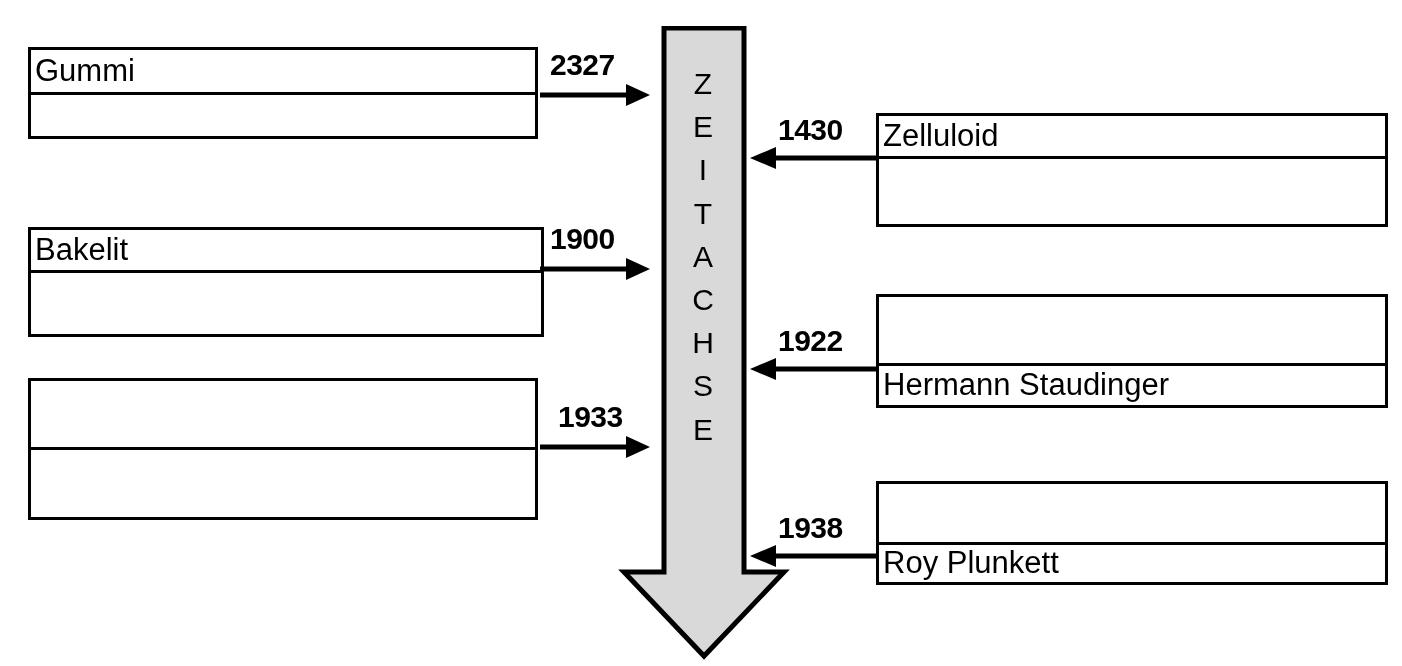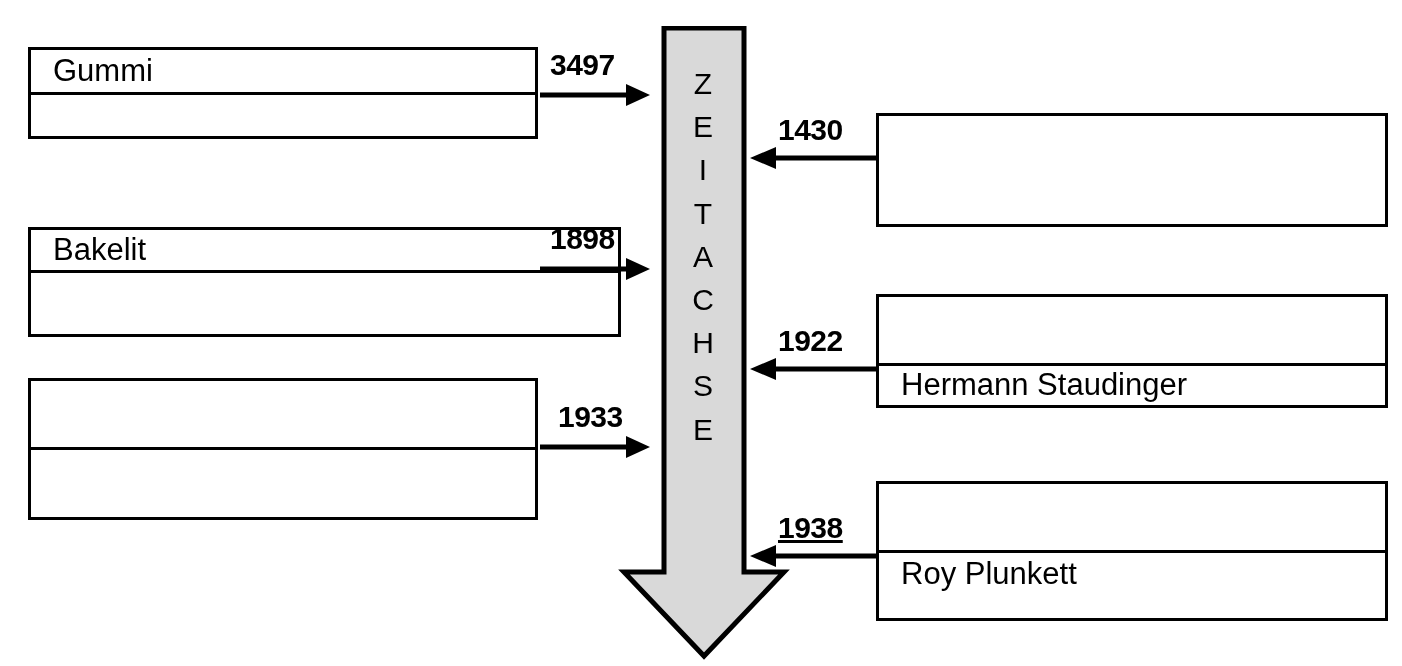--- a/index.html
+++ b/index.html
@@ -32,21 +32,21 @@
     box-sizing: border-box;
     display: flex;
     align-items: center;
     overflow: hidden;
   }
   .entry-row.top {
     border-bottom: 3px solid #000000;
   }
   .entry-text {
     display: block;
-    padding-left: 22px;
+    padding-left: 4px;
     font-size: 31px;
     line-height: 1.05;
     white-space: nowrap;
     color: #000000;
   }
 
   
   .year-label {
     position: absolute;
     font-size: 30px;
@@ -112,37 +112,37 @@
     <span class="axis-letter">H</span>
     <span class="axis-letter">S</span>
     <span class="axis-letter">E</span>
   </div>
 
   <div class="entry-box" style="left:28px; top:47px; width:510px; height:92px;">
     <div class="entry-row top" style="height:45px;">
       <span class="entry-text">Gummi</span>
     </div>
   </div>
-  <div class="year-label" style="left:550px; top:48px;">3497</div>
+  <div class="year-label" style="left:550px; top:48px;">2327</div>
   <div class="connector" style="left:540px; top:84px; width:110px;">
     <svg width="110" height="22" viewBox="0 0 110 22" xmlns="http://www.w3.org/2000/svg">
       <line x1="0" y1="11" x2="92" y2="11" stroke="#000000" stroke-width="5"></line>
       <polygon points="110,11 86,0 86,22" fill="#000000"></polygon>
     </svg>
   </div>
 
-  <div class="entry-box" style="left:28px; top:227px; width:593px; height:110px;">
+  <div class="entry-box" style="left:28px; top:227px; width:516px; height:110px;">
     <div class="entry-row top" style="height:44px;">
       <span class="entry-text">Bakelit</span>
     </div>
     <div class="entry-row" style="height:63px;">
       <span class="entry-text"></span>
     </div>
   </div>
-  <div class="year-label" style="left:550px; top:222px;">1898</div>
+  <div class="year-label" style="left:550px; top:222px;">1900</div>
   <div class="connector" style="left:540px; top:258px; width:110px;">
     <svg width="110" height="22" viewBox="0 0 110 22" xmlns="http://www.w3.org/2000/svg">
       <line x1="0" y1="11" x2="92" y2="11" stroke="#000000" stroke-width="5"></line>
       <polygon points="110,11 86,0 86,22" fill="#000000"></polygon>
     </svg>
   </div>
 
   <div class="entry-box" style="left:28px; top:378px; width:510px; height:142px;">
     <div class="entry-row top" style="height:70px;">
       <span class="entry-text"></span>
@@ -153,20 +153,23 @@
   </div>
   <div class="year-label" style="left:558px; top:400px;">1933</div>
   <div class="connector" style="left:540px; top:436px; width:110px;">
     <svg width="110" height="22" viewBox="0 0 110 22" xmlns="http://www.w3.org/2000/svg">
       <line x1="0" y1="11" x2="92" y2="11" stroke="#000000" stroke-width="5"></line>
       <polygon points="110,11 86,0 86,22" fill="#000000"></polygon>
     </svg>
   </div>
 
   <div class="entry-box" style="left:876px; top:113px; width:512px; height:114px;">
+    <div class="entry-row top" style="height:44px;">
+      <span class="entry-text">Zelluloid</span>
+    </div>
     <div class="entry-row" style="height:67px;">
       <span class="entry-text"></span>
     </div>
   </div>
   <div class="year-label" style="left:778px; top:113px;">1430</div>
   <div class="connector" style="left:750px; top:147px; width:128px;">
     <svg width="128" height="22" viewBox="0 0 128 22" xmlns="http://www.w3.org/2000/svg">
       <line x1="128" y1="11" x2="20" y2="11" stroke="#000000" stroke-width="5"></line>
       <polygon points="0,11 26,0 26,22" fill="#000000"></polygon>
     </svg>
@@ -181,29 +184,29 @@
     </div>
   </div>
   <div class="year-label" style="left:778px; top:324px;">1922</div>
   <div class="connector" style="left:750px; top:358px; width:128px;">
     <svg width="128" height="22" viewBox="0 0 128 22" xmlns="http://www.w3.org/2000/svg">
       <line x1="128" y1="11" x2="20" y2="11" stroke="#000000" stroke-width="5"></line>
       <polygon points="0,11 26,0 26,22" fill="#000000"></polygon>
     </svg>
   </div>
 
-  <div class="entry-box" style="left:876px; top:481px; width:512px; height:140px;">
+  <div class="entry-box" style="left:876px; top:481px; width:512px; height:104px;">
     <div class="entry-row top" style="height:69px;">
       <span class="entry-text"></span>
     </div>
     <div class="entry-row" style="height:42px;">
       <span class="entry-text">Roy Plunkett</span>
     </div>
   </div>
-  <div class="year-label" style="left:778px; top:511px;text-decoration:underline;">1938</div>
+  <div class="year-label" style="left:778px; top:511px;">1938</div>
   <div class="connector" style="left:750px; top:545px; width:128px;">
     <svg width="128" height="22" viewBox="0 0 128 22" xmlns="http://www.w3.org/2000/svg">
       <line x1="128" y1="11" x2="20" y2="11" stroke="#000000" stroke-width="5"></line>
       <polygon points="0,11 26,0 26,22" fill="#000000"></polygon>
     </svg>
   </div>
 
 </div>
 
 </body></html>

